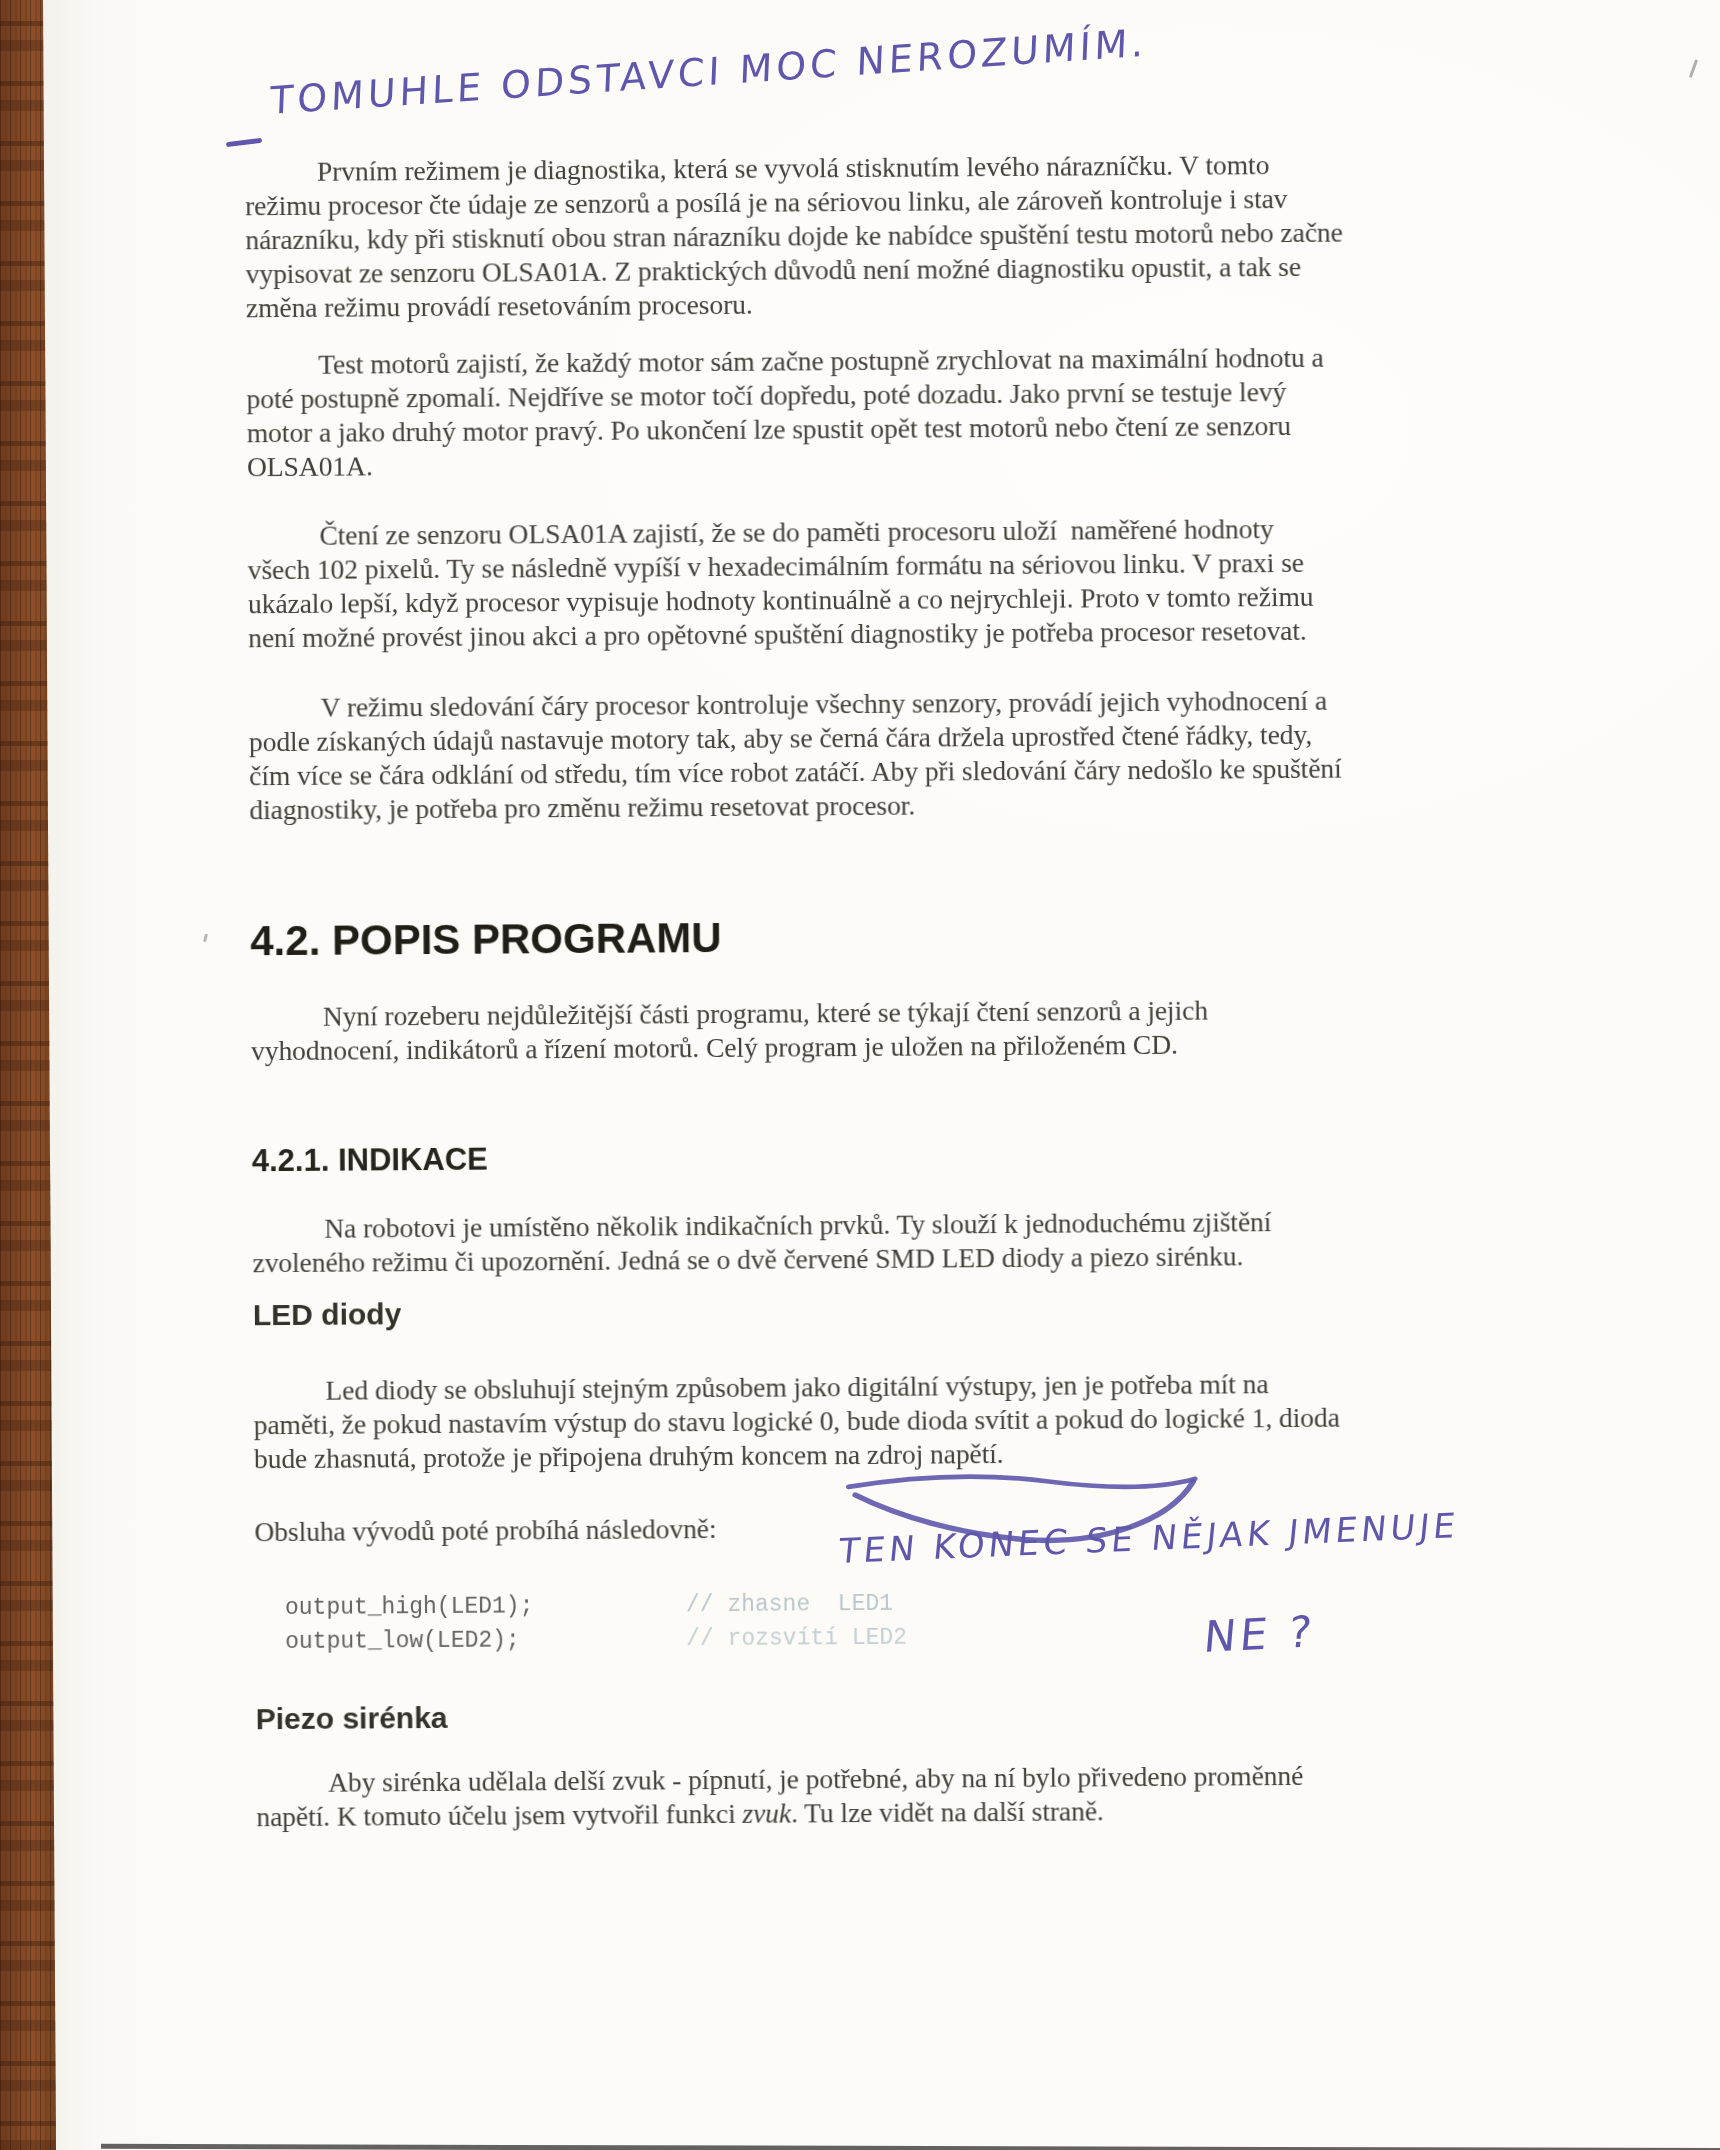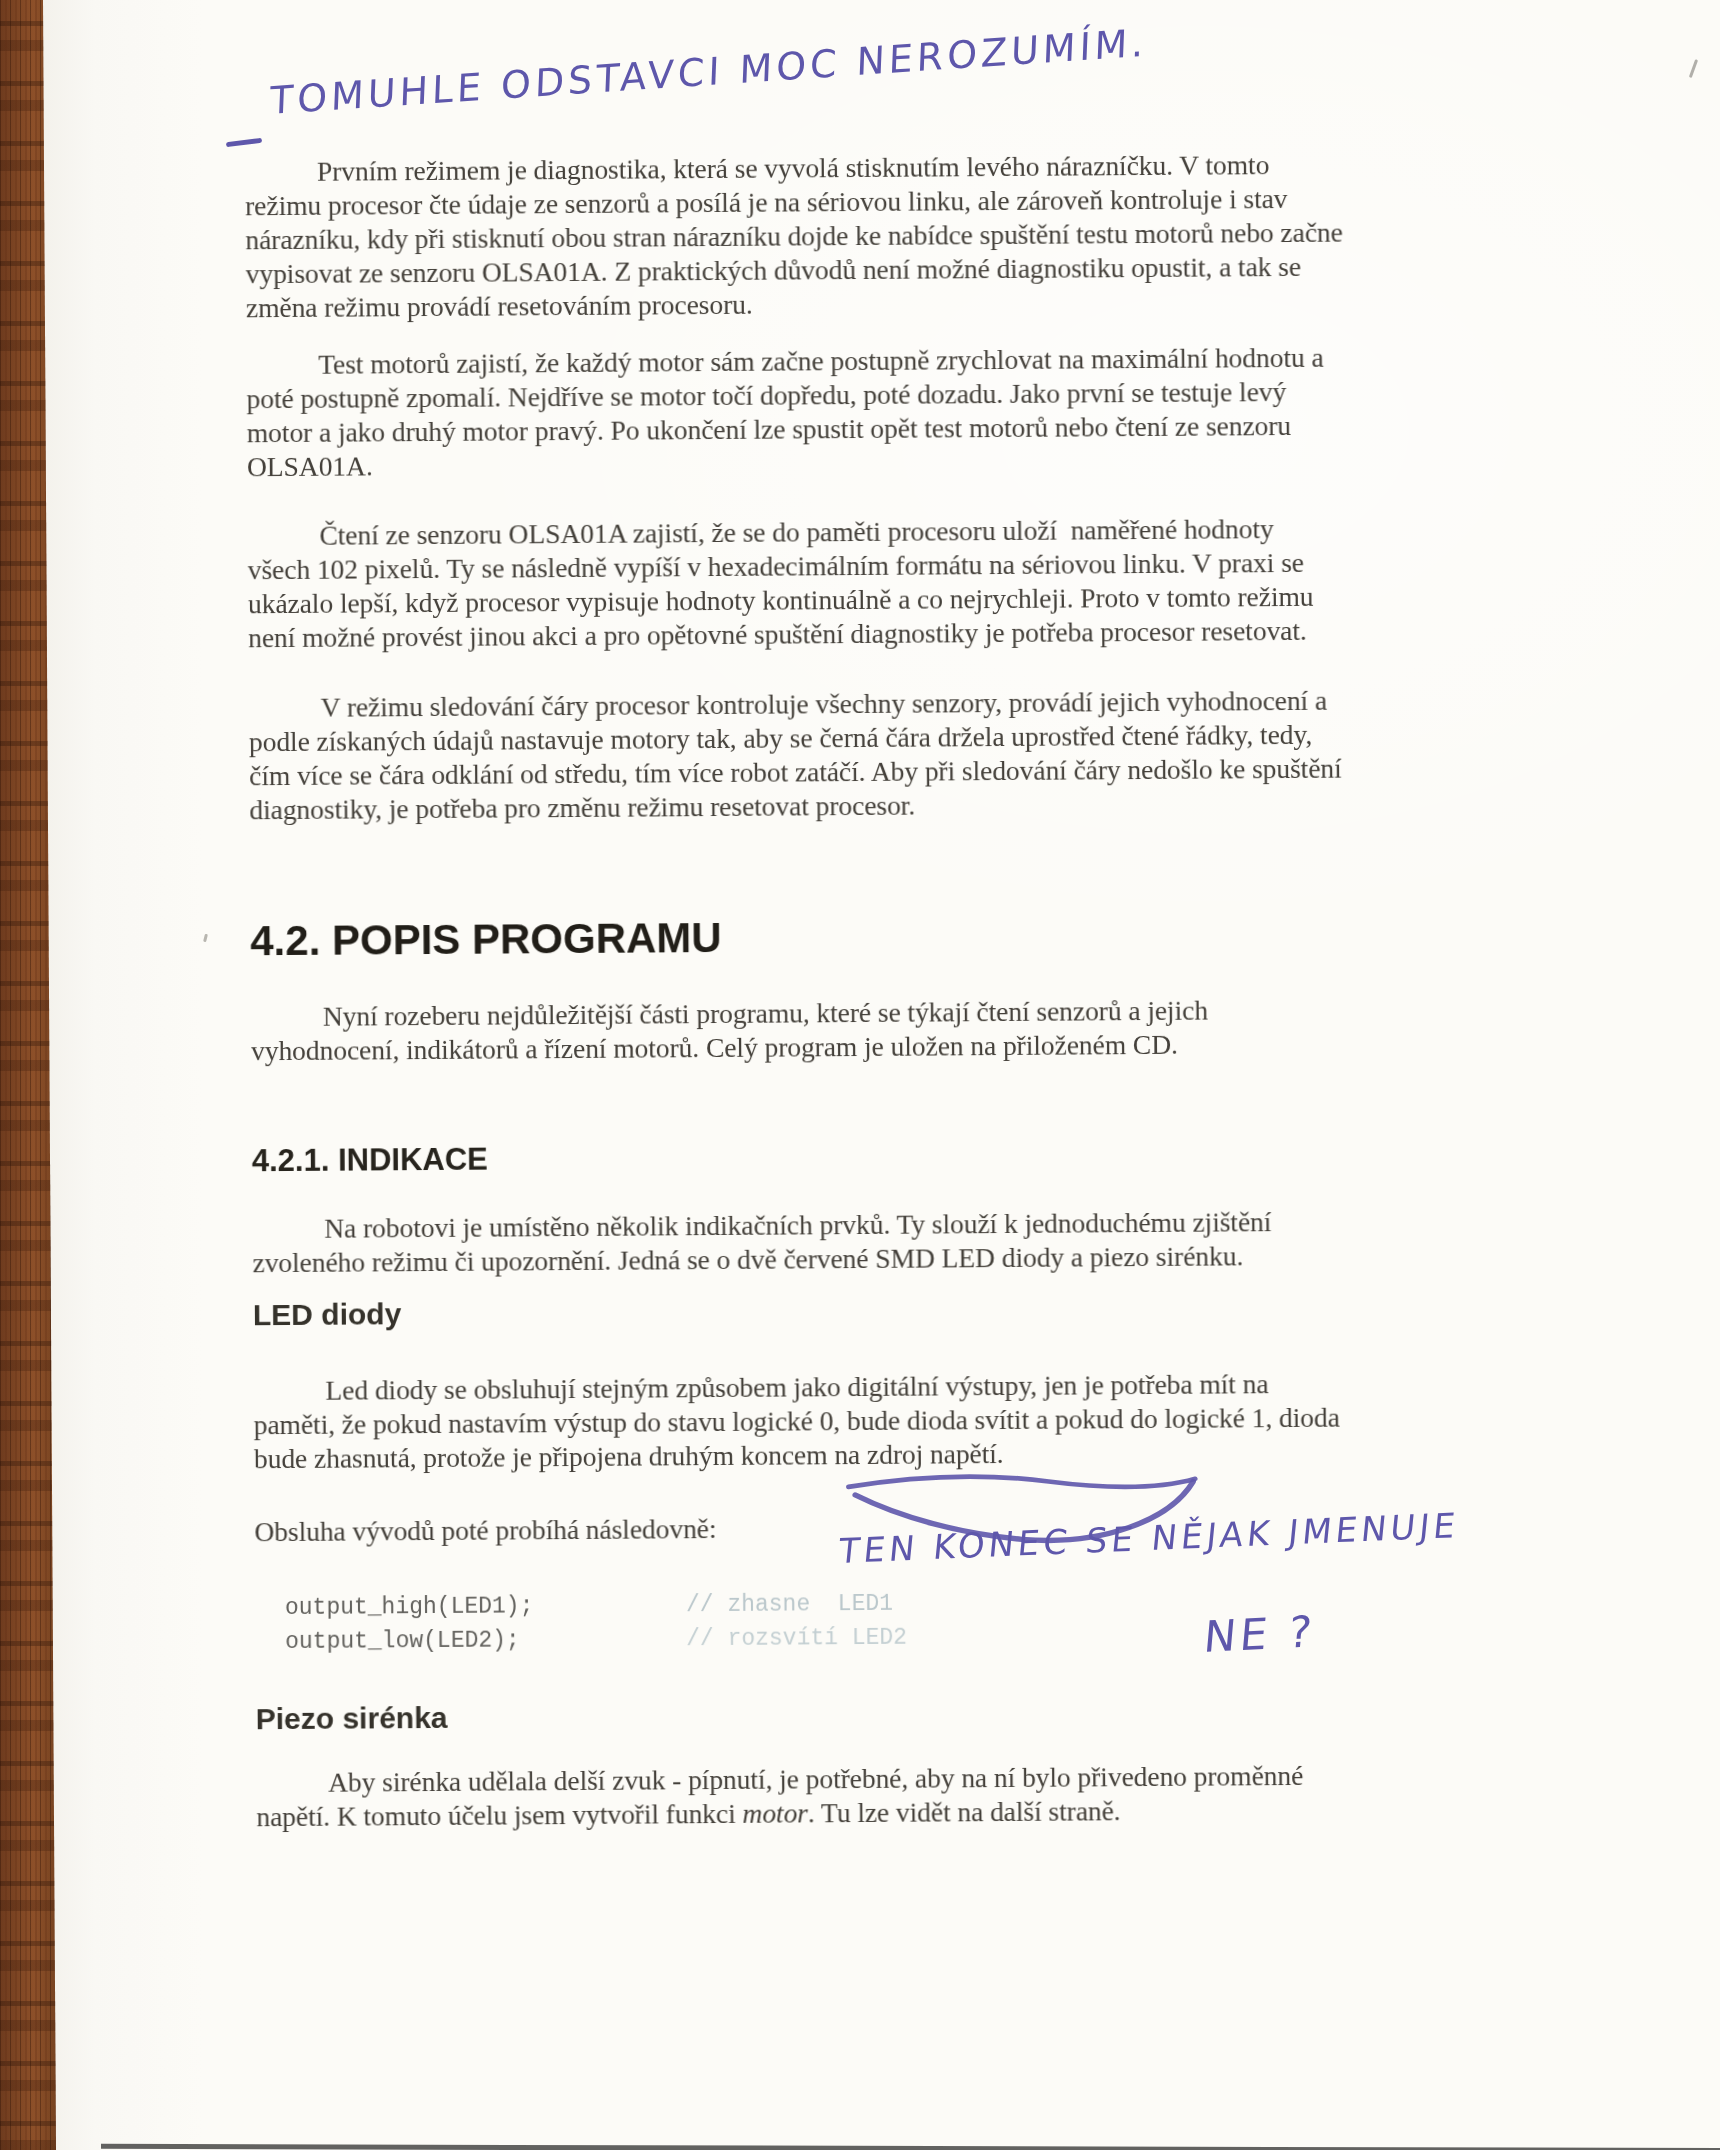--- a/index.html
+++ b/index.html
@@ -123,21 +123,21 @@
         <div class="code-line l2">
           <span class="code">output_low(LED2);</span>
           <span class="comment">// rozsvítí LED2</span>
         </div>
       </div>
 
       <h3 class="sub" style="top:1698px">Piezo sirénka</h3>
 
       <div class="block" style="top:1762px">
         <div class="ln first">Aby sirénka udělala delší zvuk - pípnutí, je potřebné, aby na ní bylo přivedeno proměnné</div>
-        <div class="ln"><span>napětí. K tomuto účelu jsem vytvořil funkci </span><span class="beep">motor</span><span>. Tu lze vidět na další straně.</span></div>
+        <div class="ln"><span>napětí. K tomuto účelu jsem vytvořil funkci </span><span class="beep">zvuk</span><span>. Tu lze vidět na další straně.</span></div>
       </div>
 
     </div>
 
     <div class="hw-dash"></div>
     <div class="hw hw-top">TOMUHLE ODSTAVCI MOC NEROZUMÍM.</div>
 
     <svg class="swoosh" width="1721" height="2151" viewBox="0 0 2560 3200">
       <path d="M1262,2212 Q1420,2186 1560,2204 T1778,2200" fill="none" stroke="#5e57ab" stroke-width="7" stroke-linecap="round" opacity="0.9"></path>
       <path d="M1775,2204 C1740,2262 1640,2300 1520,2290 C1430,2282 1340,2258 1272,2224" fill="none" stroke="#5e57ab" stroke-width="8" stroke-linecap="round" opacity="0.9"></path>

